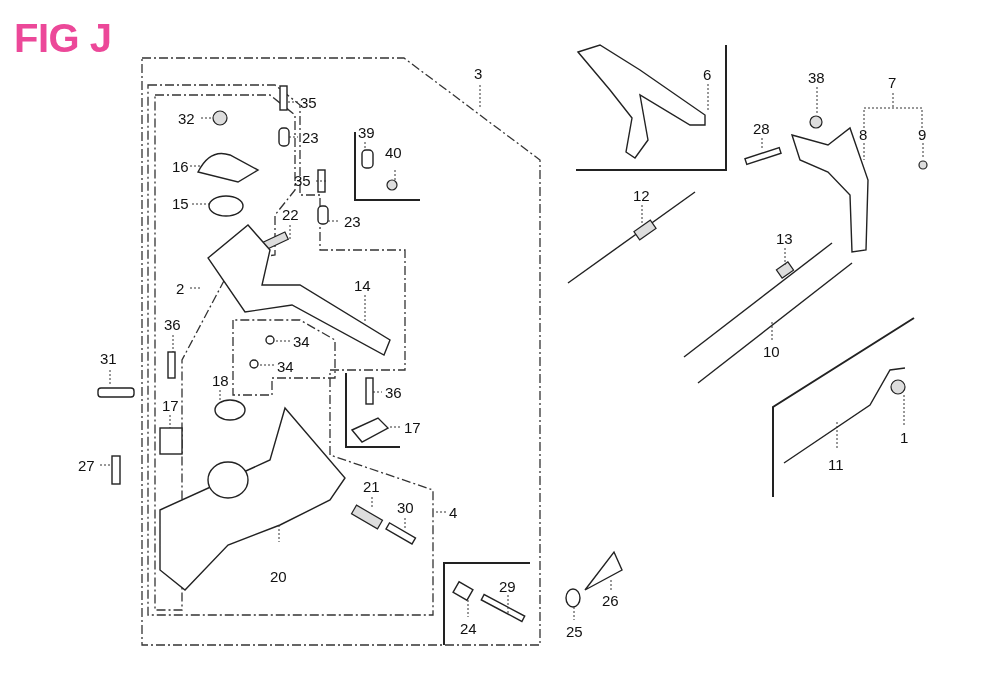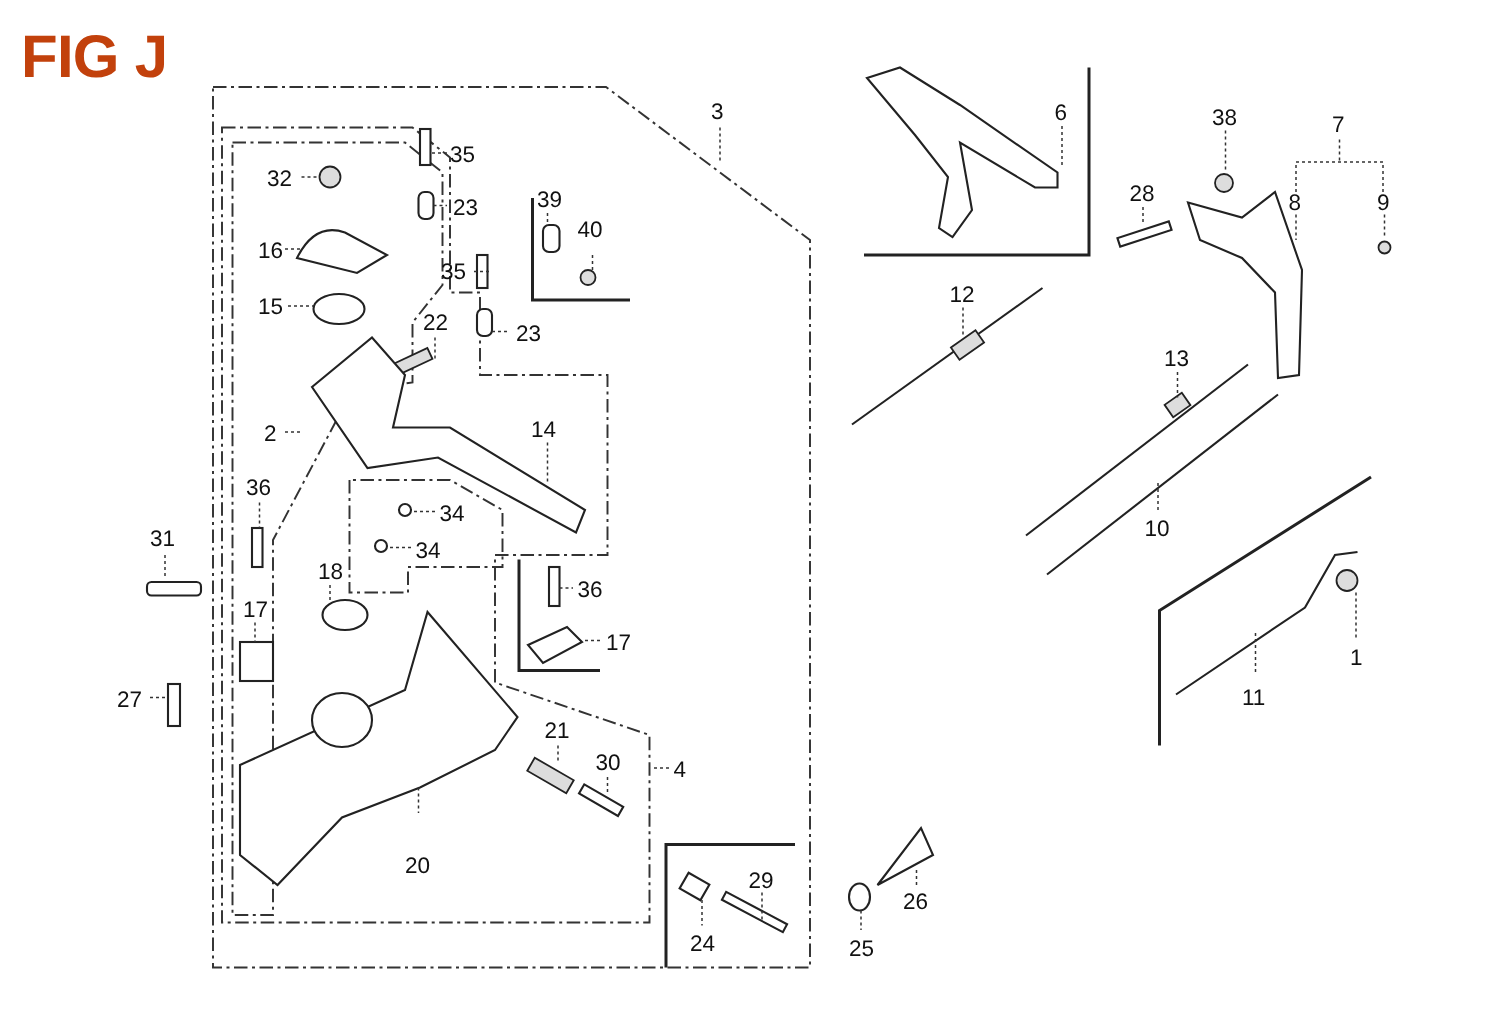--- a/index.html
+++ b/index.html
@@ -1,17 +1,17 @@
 <!DOCTYPE html>
 <html><head>
 <meta charset="utf-8">
 <style>
   html, body { margin:0; padding:0; background:#ffffff; }
   body { width:1000px; height:678px; position:relative; overflow:hidden; font-family:"Liberation Sans", sans-serif; }
-  #fig-title { position:absolute; left:14px; top:16px; font-size:40px; font-weight:bold; color:#c2410c; letter-spacing:-0.5px; font-family:"Liberation Sans", sans-serif; }
+  #fig-title { position:absolute; left:14px; top:16px; font-size:40px; font-weight:bold; color:#ec4899; letter-spacing:-0.5px; font-family:"Liberation Sans", sans-serif; }
   svg#diagram { position:absolute; left:0; top:0; }
   .ln { fill:none; stroke:#222; stroke-width:1.4; }
   .dash { fill:none; stroke:#333; stroke-width:1.3; stroke-dasharray:9 3 2 3; }
   .solid { fill:none; stroke:#222; stroke-width:2; }
   .leader { stroke:#333; stroke-width:1; stroke-dasharray:2 2; fill:none; }
   .part { fill:#fff; stroke:#222; stroke-width:1.4; }
   .hatch { fill:#ddd; stroke:#222; stroke-width:1.2; }
   .lbl { font-family:"Liberation Sans", sans-serif; font-size:15px; fill:#111; }
 </style>
 </head>

